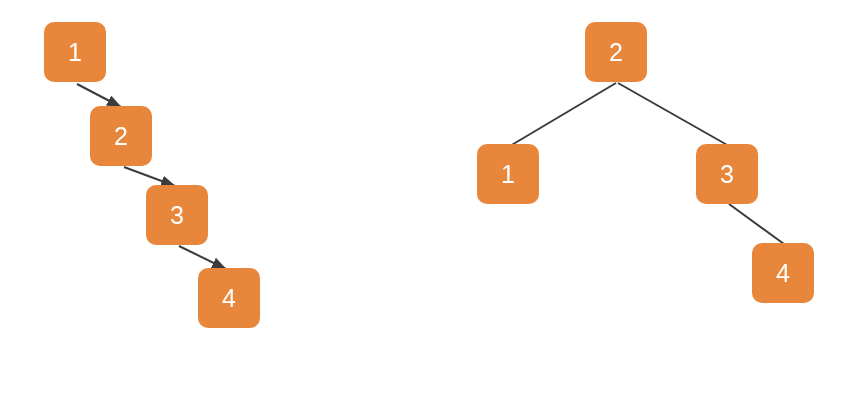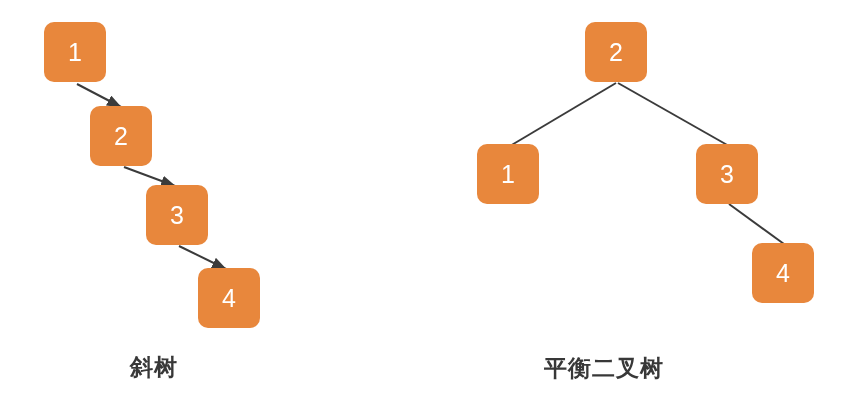--- a/index.html
+++ b/index.html
@@ -110,16 +110,14 @@
   <div class="tree-node n-r1">
     <span>1</span>
   </div>
   <div class="tree-node n-r3">
     <span>3</span>
   </div>
   <div class="tree-node n-r4">
     <span>4</span>
   </div>
 
-  <div class="tree-caption caption-left">斜树</div>
-  <div class="tree-caption caption-right">平衡二叉树</div>
 
 </div>
 
 </body></html>

